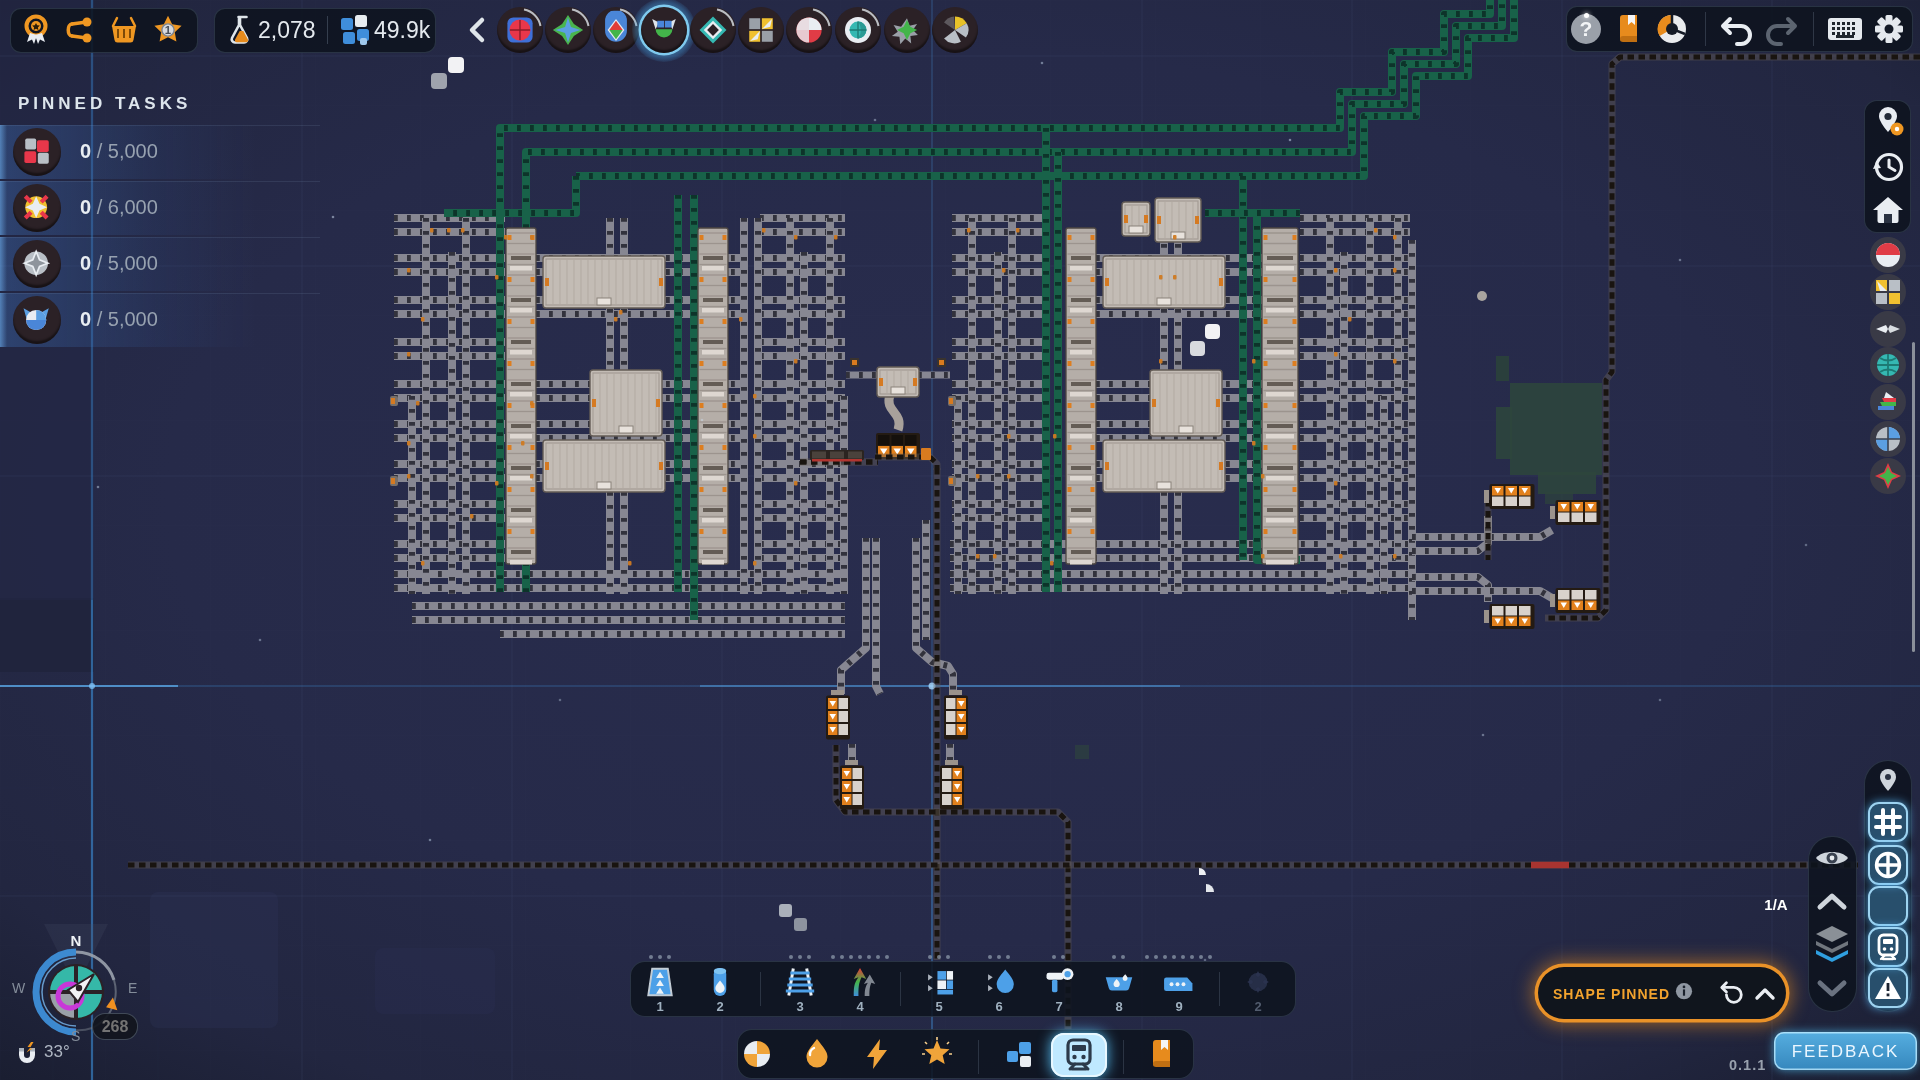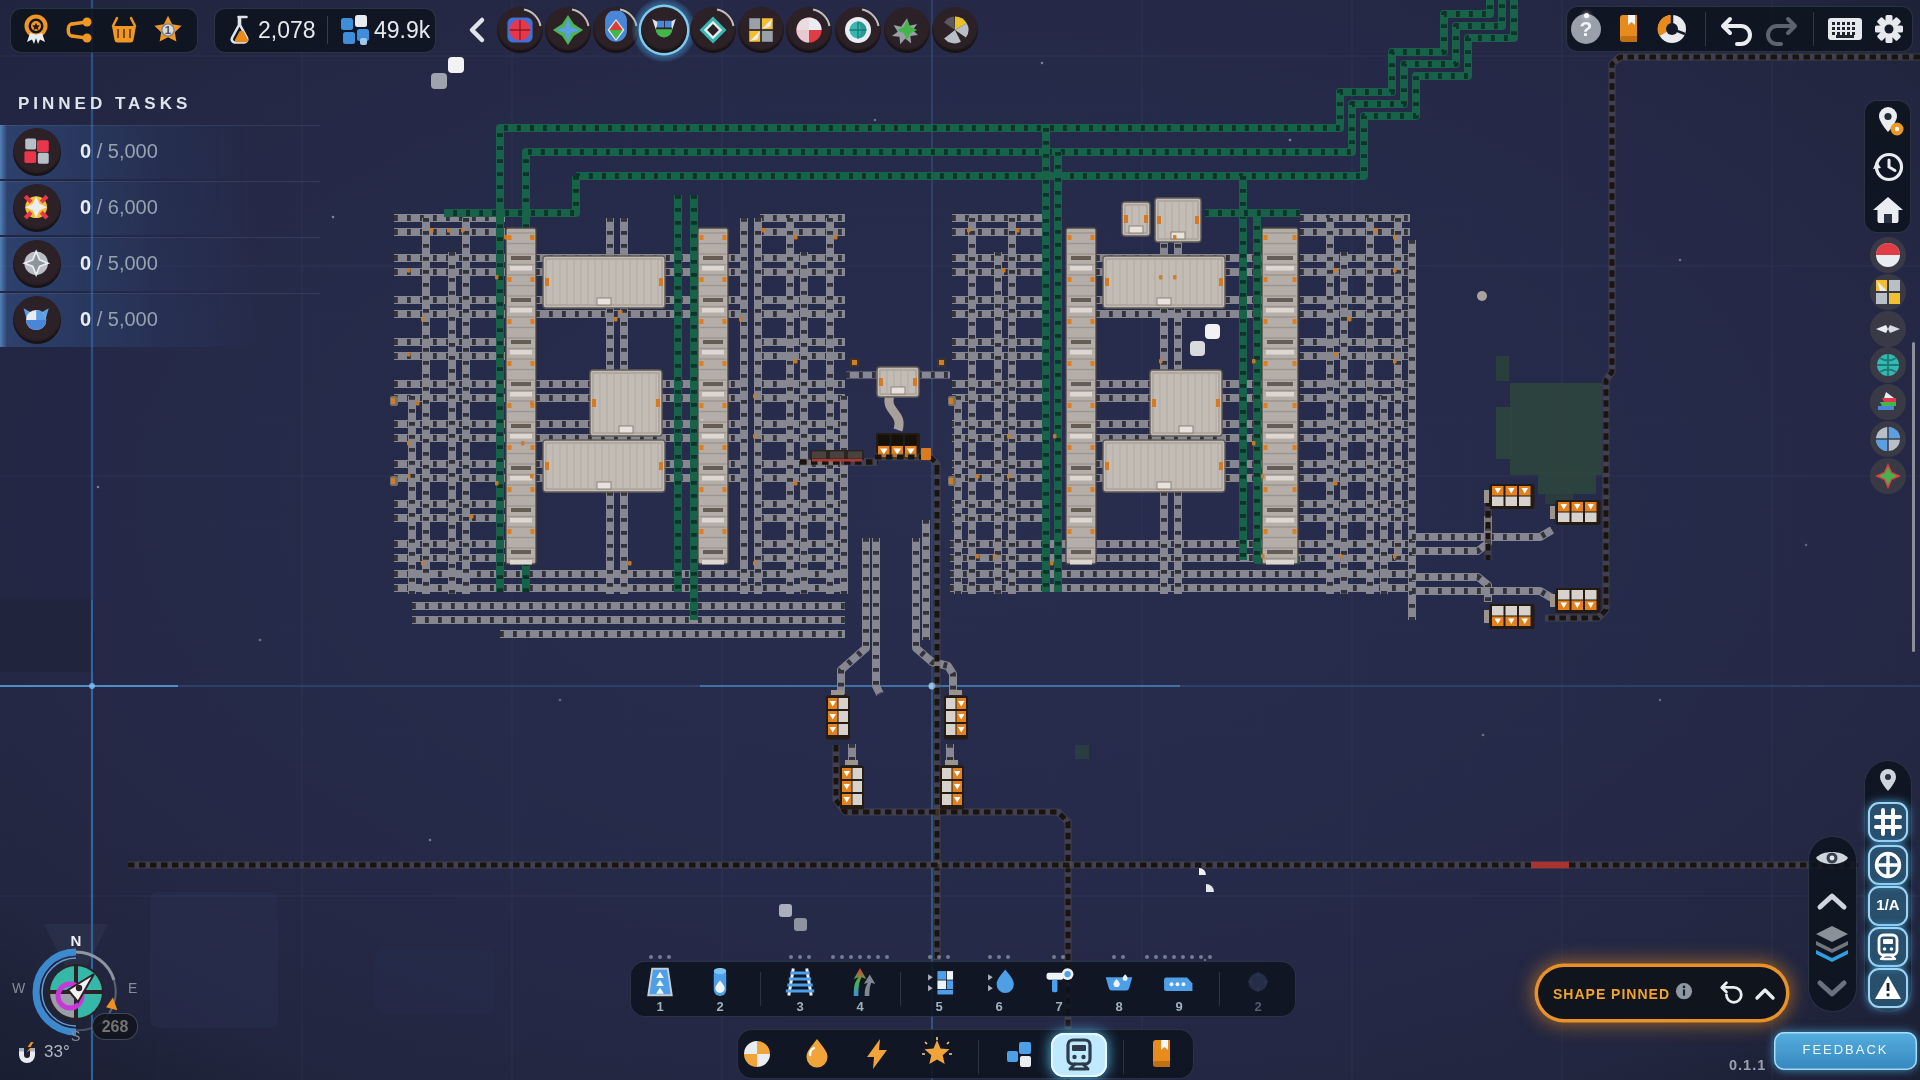--- a/index.html
+++ b/index.html
@@ -1605,41 +1605,41 @@
       </svg>
     </div>
     <div class="abs" style="left:1868px;top:845px;width:40px;height:40px;border-radius:11px;background:rgba(70,150,200,0.45);box-shadow:0 0 10px rgba(90,190,255,0.8),inset 0 0 0 2px rgba(170,225,255,0.9)"></div>
     <div class="ico" style="left:1873px;top:850px;width:30px;height:30px">
       <svg width="30" height="30" viewBox="0 0 30 30">
         <circle cx="15" cy="15" r="11.5" fill="none" stroke="#fff" stroke-width="3.4"></circle>
         <path d="M15 3.5 V26.5 M3.5 15 H26.5" stroke="#fff" stroke-width="3.4"></path>
       </svg>
     </div>
     <div class="abs" style="left:1868px;top:886px;width:40px;height:40px;border-radius:11px;background:rgba(70,150,200,0.45);box-shadow:0 0 10px rgba(90,190,255,0.8),inset 0 0 0 2px rgba(170,225,255,0.9)"></div>
-    <div class="abs" style="left:1868px;top:896px;width:40px;text-align:center;font-size:15px;font-weight:bold;color:#fff">1/A</div>
+    <div class="abs" style="left:1756px;top:896px;width:40px;text-align:center;font-size:15px;font-weight:bold;color:#fff">1/A</div>
     <div class="abs" style="left:1868px;top:927px;width:40px;height:40px;border-radius:11px;background:rgba(70,150,200,0.45);box-shadow:0 0 10px rgba(90,190,255,0.8),inset 0 0 0 2px rgba(170,225,255,0.9)"></div>
     <div class="ico" style="left:1873px;top:932px;width:30px;height:30px">
       <svg width="30" height="30" viewBox="0 0 30 30">
         <rect x="6" y="3" width="18" height="20" rx="4.5" fill="none" stroke="#fff" stroke-width="2.8"></rect>
         <rect x="10" y="7" width="10" height="5" rx="1" fill="#fff"></rect>
         <circle cx="11.5" cy="17" r="1.8" fill="#fff"></circle>
         <circle cx="18.5" cy="17" r="1.8" fill="#fff"></circle>
         <path d="M8 27 L12 23 M22 27 L18 23 M10 27 h10" stroke="#fff" stroke-width="2.4" stroke-linecap="round"></path>
       </svg>
     </div>
     <div class="abs" style="left:1868px;top:968px;width:40px;height:40px;border-radius:11px;background:rgba(70,150,200,0.45);box-shadow:0 0 10px rgba(90,190,255,0.8),inset 0 0 0 2px rgba(170,225,255,0.9)"></div>
     <div class="ico" style="left:1873px;top:973px;width:30px;height:30px">
       <svg width="30" height="30" viewBox="0 0 30 30">
         <path d="M15 3 L28 26 H2z" fill="#fff"></path>
         <rect x="13.6" y="10" width="2.8" height="8" fill="#1a2230"></rect>
         <rect x="13.6" y="20.5" width="2.8" height="2.8" fill="#1a2230"></rect>
       </svg>
     </div>
     <div class="abs" style="left:1774px;top:1032px;width:143px;height:38px;border-radius:10px;background:linear-gradient(180deg,#56aee0,#3587bd);box-shadow:0 0 10px rgba(80,190,240,0.7),inset 0 0 0 1.5px rgba(190,235,255,0.8)"></div>
-    <div class="abs" style="left:1774px;top:1042px;width:143px;text-align:center;font-size:13px;letter-spacing:2px;color:#eaf6ff">FEEDBACK</div>
+    <div class="abs" style="left:1774px;top:1042px;width:143px;text-align:center;font-size:17px;letter-spacing:2px;color:#eaf6ff">FEEDBACK</div>
     <div class="abs" style="left:1729px;top:1057px;font-size:14.5px;font-weight:bold;color:#99a1ad;letter-spacing:1px">0.1.1</div>
     <div class="abs" style="left:30px;top:946px;width:92px;height:92px"><svg width="92" height="92" viewBox="0 0 92 92">
         <path d="M46 6 A40 40 0 0 1 84 34" fill="none" stroke="#9aa2ad" stroke-width="3" opacity="0.9"></path>
         <path d="M84 34 A40 40 0 0 1 62 82" fill="none" stroke="#767e8a" stroke-width="2" opacity="0.7"></path>
         <path d="M62 82 A40 40 0 0 1 23 75" fill="none" stroke="#767e8a" stroke-width="2" opacity="0.5"></path>
         <path d="M46 86 A40 40 0 0 1 46 6" fill="none" stroke="#3e8fd8" stroke-width="7" opacity="0.95"></path>
         <path d="M46 80 A34 34 0 0 1 46 12" fill="none" stroke="#79b8ef" stroke-width="1.5" opacity="0.8"></path>
         <circle cx="46" cy="46" r="28" fill="#2b2126"></circle>
         <path d="M46 20 a26 26 0 0 1 26 26 h-26z" fill="#35b8a8"></path>
         <path d="M20 46 a26 26 0 0 1 26 -26 v26z" fill="#35b8a8"></path>

